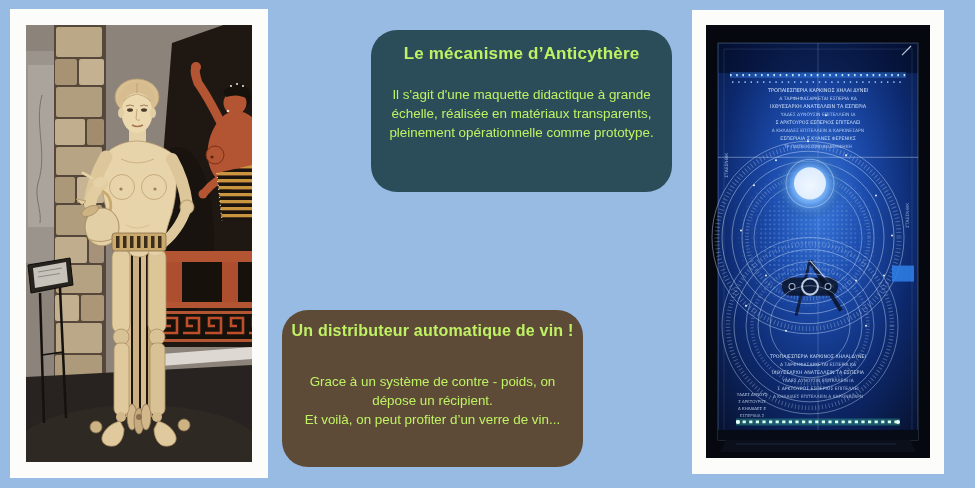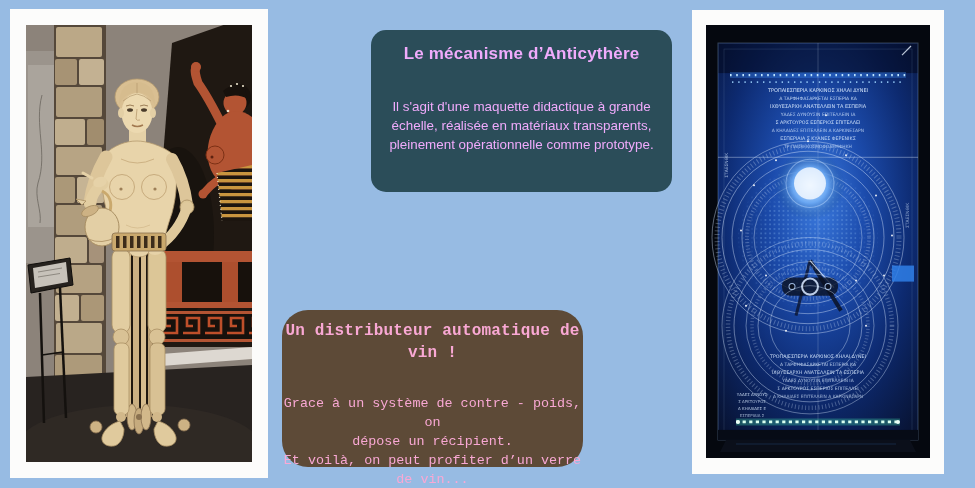--- a/index.html
+++ b/index.html
@@ -23,21 +23,21 @@
   .card.teal{left:371px;top:30px;width:301px;height:162px;padding-top:12px;}
   .card.brown{left:282px;top:310px;width:301px;height:157px;padding-top:10px;}
   .card h2{
     margin:0;font-weight:bold;letter-spacing:.2px;
   }
   .card.teal h2{font-size:17px;line-height:23px;}
   .card.brown h2{font-size:16px;line-height:22px;}
   .card p{
     margin:0;font-size:13.4px;line-height:19px;white-space:pre-line;
   }
-  .card.teal p{margin-top:32px;}
+  .card.teal p{margin-top:20px;}
   .card.brown p{margin-top:30px;text-align:center;}
   .gk{font-family:"DejaVu Sans", sans-serif;fill:#d9eaff;}
 </style>
 </head>
 <body style="background: rgb(151, 187, 227);">
 
 <div class="slide">
 
   <div class="photo-frame left">
     <svg viewBox="0 0 226 437" preserveAspectRatio="none">
@@ -217,28 +217,28 @@
           <ellipse cx="104" cy="85" rx="3" ry="1.8" fill="#4a3b2a"></ellipse>
           <ellipse cx="118" cy="85" rx="3" ry="1.8" fill="#4a3b2a"></ellipse>
           <path d="M100,81 Q104,79 108,81 M114,81 Q118,79 122,81" stroke="#9d7f57" stroke-width="1" fill="none"></path>
           <path d="M111,84 L110,94 Q111,96 114,95" stroke="#c4a87c" stroke-width="1" fill="none"></path>
           <path d="M106,100 Q111,103 117,100" stroke="#a27950" stroke-width="1.5" fill="none"></path>
         </g>
       </g>
     </svg>
   </div>
 
-  <div class="card teal" style="background: rgb(43, 77, 89); color: #f0abfc; border-radius: 15px;">
+  <div class="card teal" style="background: rgb(43, 77, 89); color: #bef264;">
     <h2>Le mécanisme d’Anticythère</h2>
     <p>Il s'agit d'une maquette didactique à grande
 échelle, réalisée en matériaux transparents,
 pleinement opérationnelle comme prototype.</p>
   </div>
 
-  <div class="card brown" style="background: rgb(93, 74, 55); color: #f9a8d4; font-family: Liberation Mono, monospace;">
+  <div class="card brown" style="background: rgb(93, 74, 55); color: #bef264;">
     <h2>Un distributeur automatique de vin !</h2>
     <p>Grace à un système de contre - poids, on
 dépose un récipient.
 Et voilà, on peut profiter d’un verre de vin...</p>
   </div>
 
   <div class="photo-frame right">
     <svg viewBox="0 0 224 432" preserveAspectRatio="none">
       <defs>
         <radialGradient id="R-bg" cx="50%" cy="40%" r="78%">

